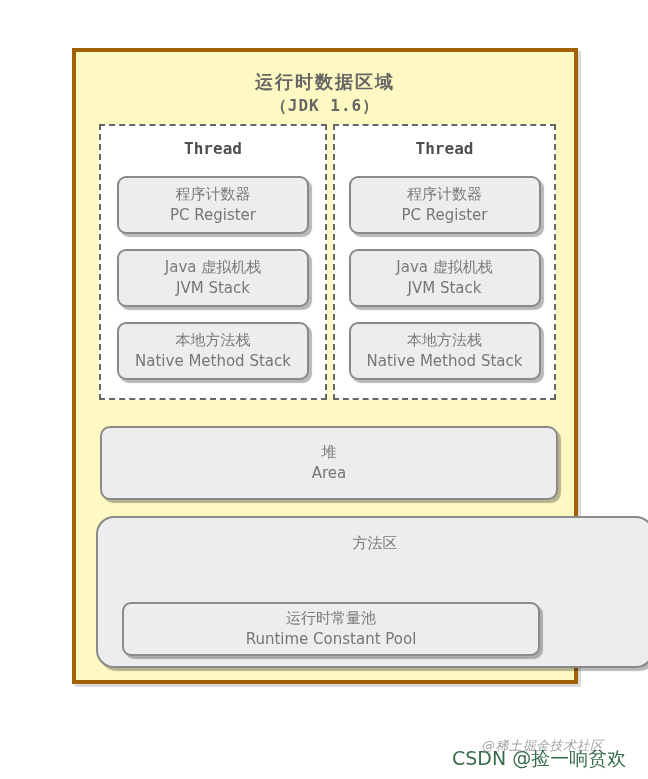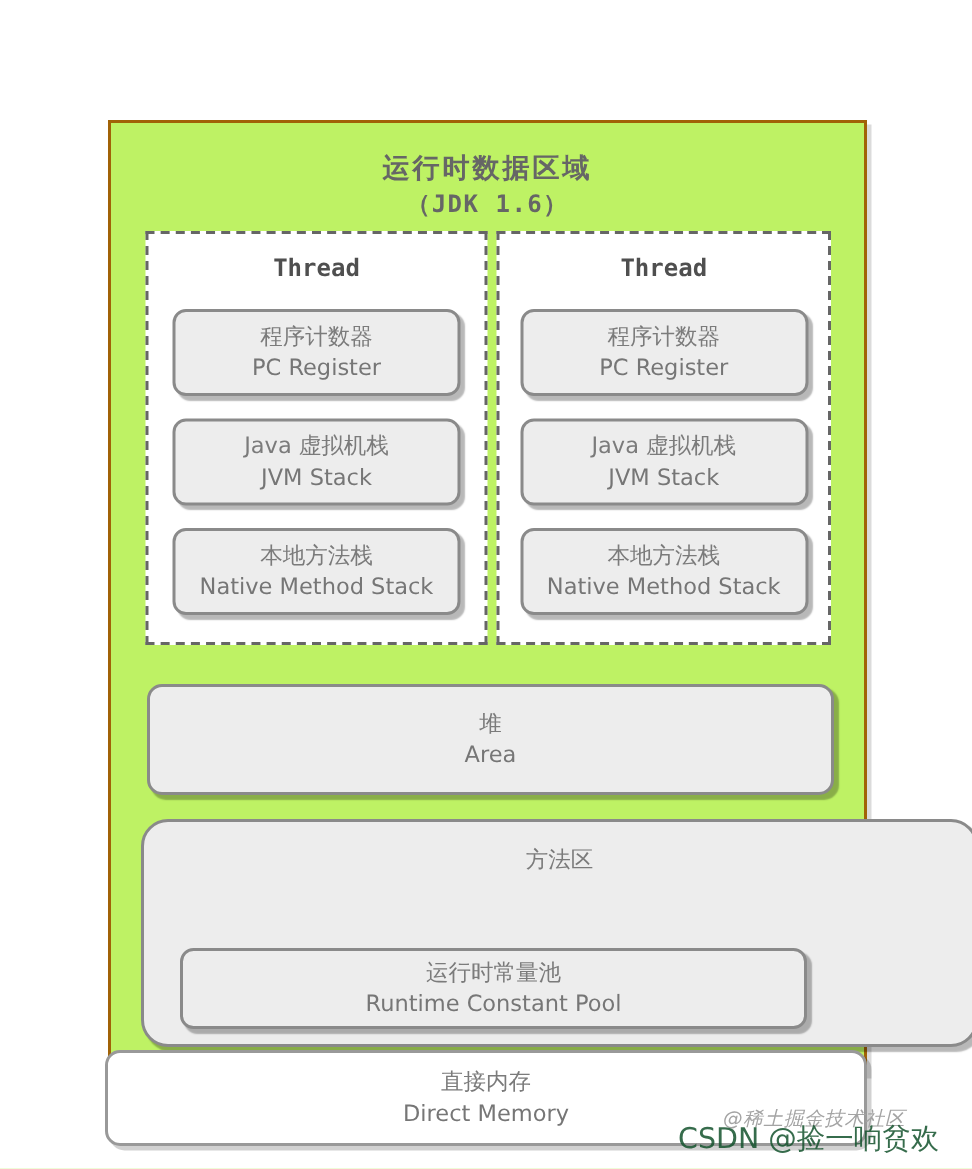--- a/index.html
+++ b/index.html
@@ -3,23 +3,22 @@
 <meta charset="utf-8">
 <style>
   * { margin:0; padding:0; box-sizing:border-box; }
   body { background:#fff; }
   .page {
     position:relative; width:648px; height:779px; background:#ffffff;
     font-family:"DejaVu Sans","Liberation Sans",sans-serif; overflow:hidden;
   }
   .outer-box {
     position:absolute; left:72px; top:48px; width:506px; height:636px;
-    background:#bef264; border:2px solid #a16207;
+    background:#fef9c3; border:4px solid #a16207;
     box-shadow:3px 3px 0 rgba(0,0,0,0.14);
-    margin-top:32px;
   }
   .diagram-title {
     position:absolute; top:18px; left:0; width:100%; text-align:center;
     font-size:18px; font-weight:bold; color:#666; letter-spacing:2px;
   }
   .diagram-subtitle {
     position:absolute; top:44px; left:0; width:100%; text-align:center;
     font-family:"DejaVu Sans Mono","Liberation Mono",monospace;
     font-size:16px; font-weight:bold; color:#666; letter-spacing:1px;
   }
@@ -125,21 +124,17 @@
     <div class="method-area-box">
       <div class="cn">方法区</div>
       <div class="gray-box rcp-box">
         <div class="cn">运行时常量池</div>
         <div class="en">Runtime Constant Pool</div>
       </div>
     </div>
 
   </div>
 
-  <div class="direct-memory-box">
-    <div class="cn">直接内存</div>
-    <div class="en">Direct Memory</div>
-  </div>
 
   <div class="watermark-community">@稀土掘金技术社区</div>
   <div class="watermark-csdn">CSDN @捡一响贫欢</div>
 
 </div>
 
 </body></html>

